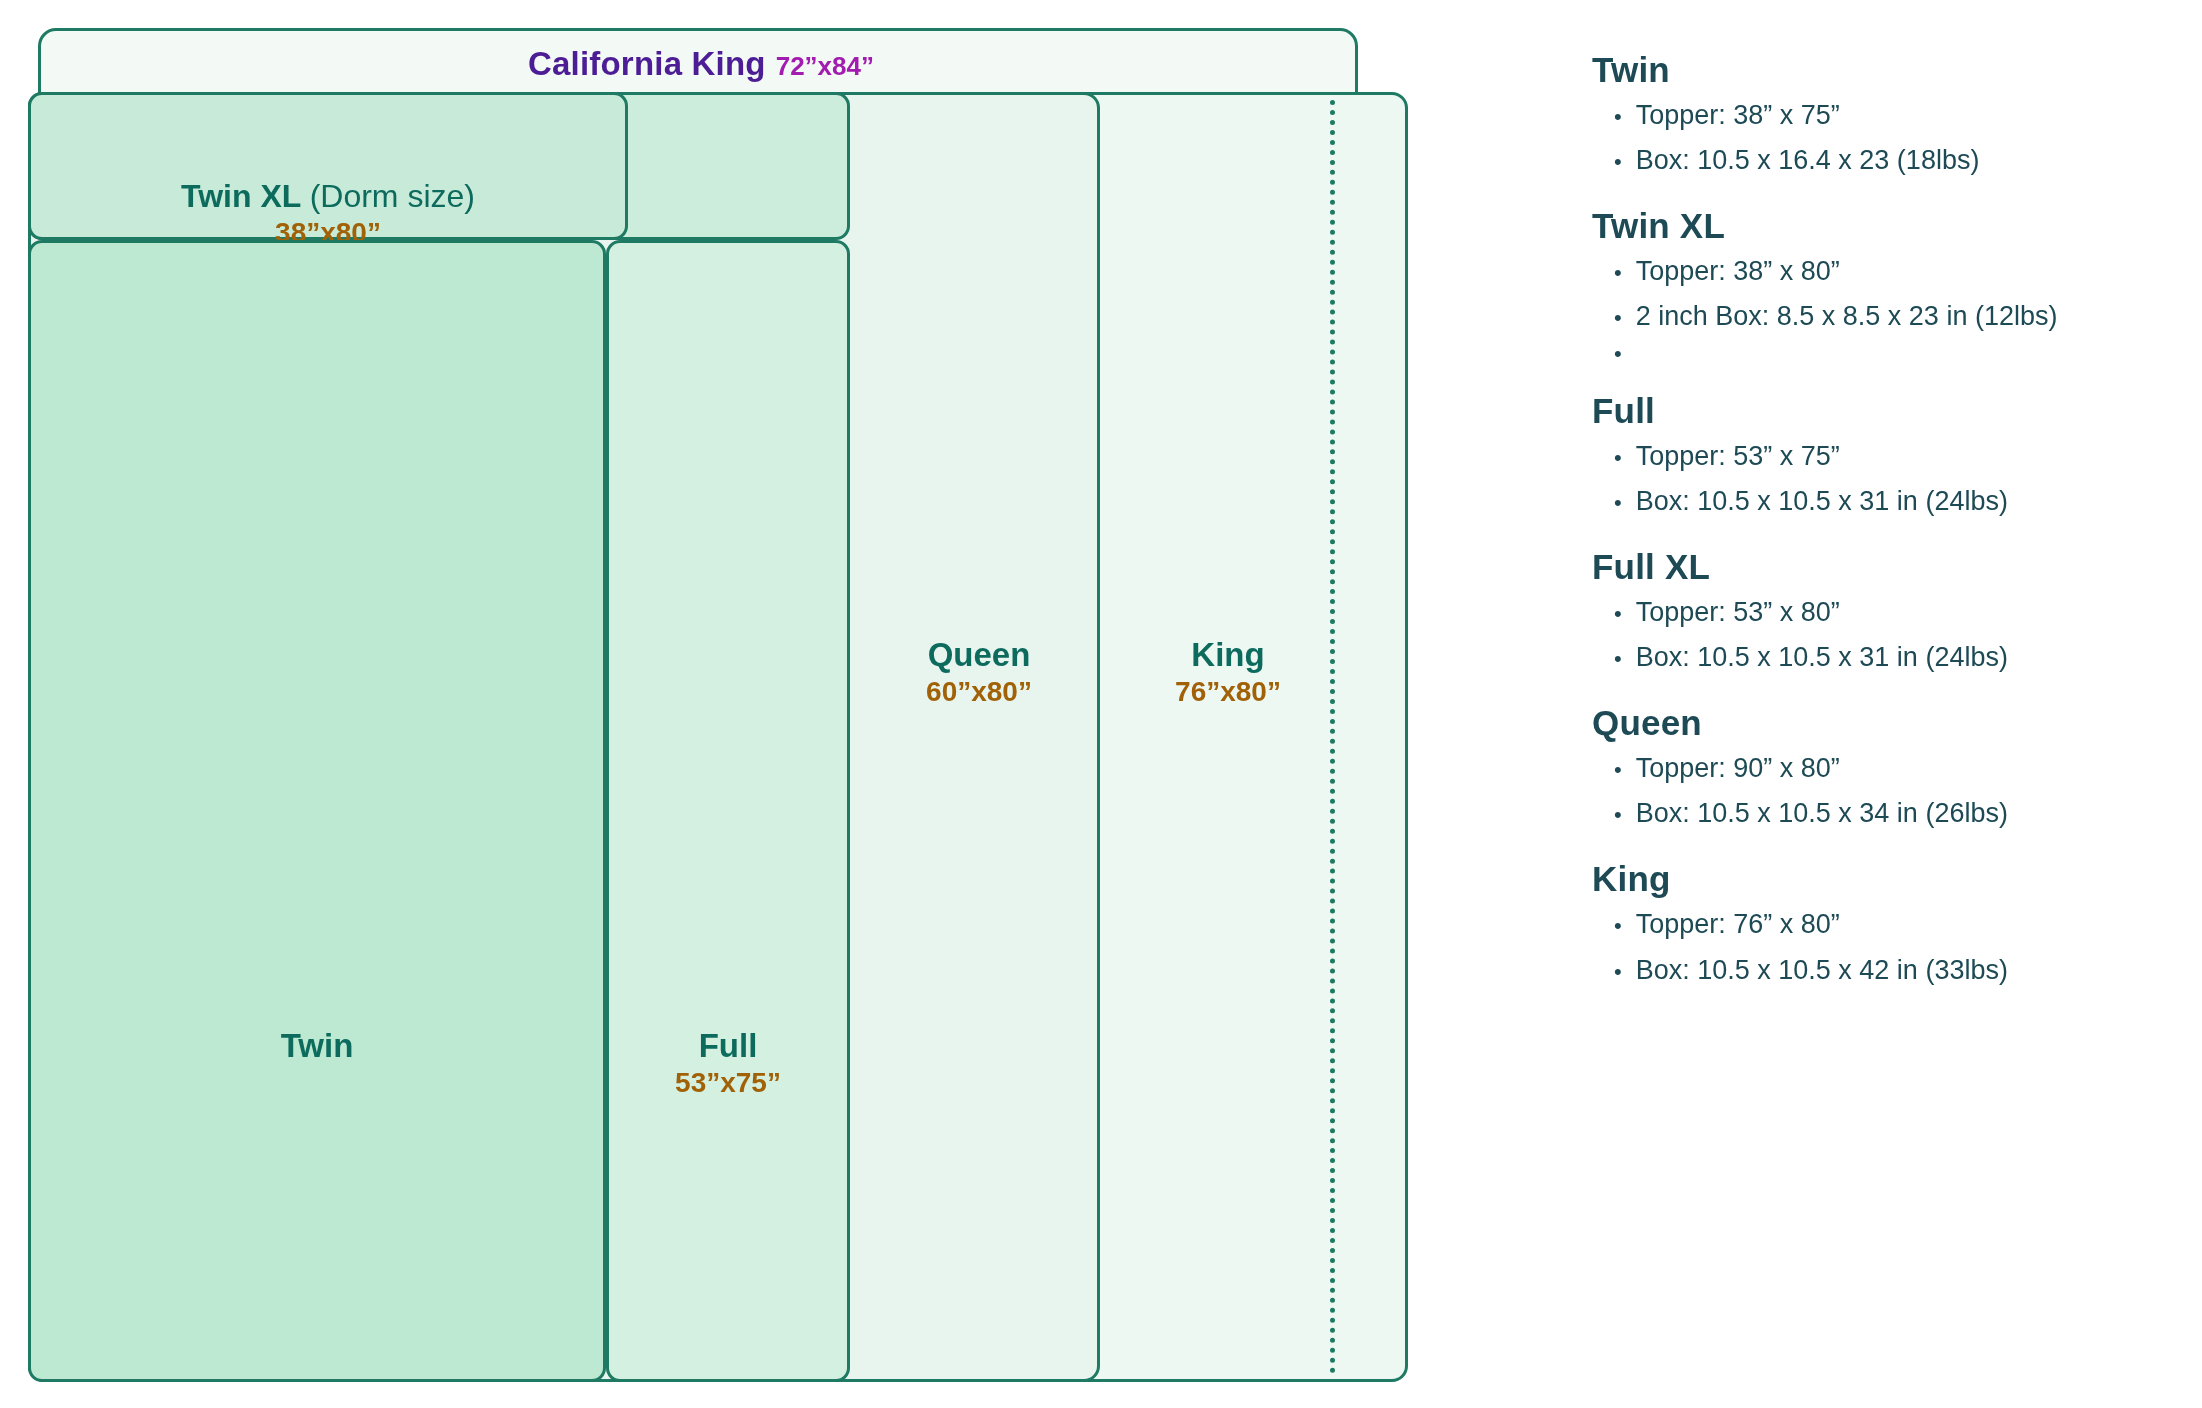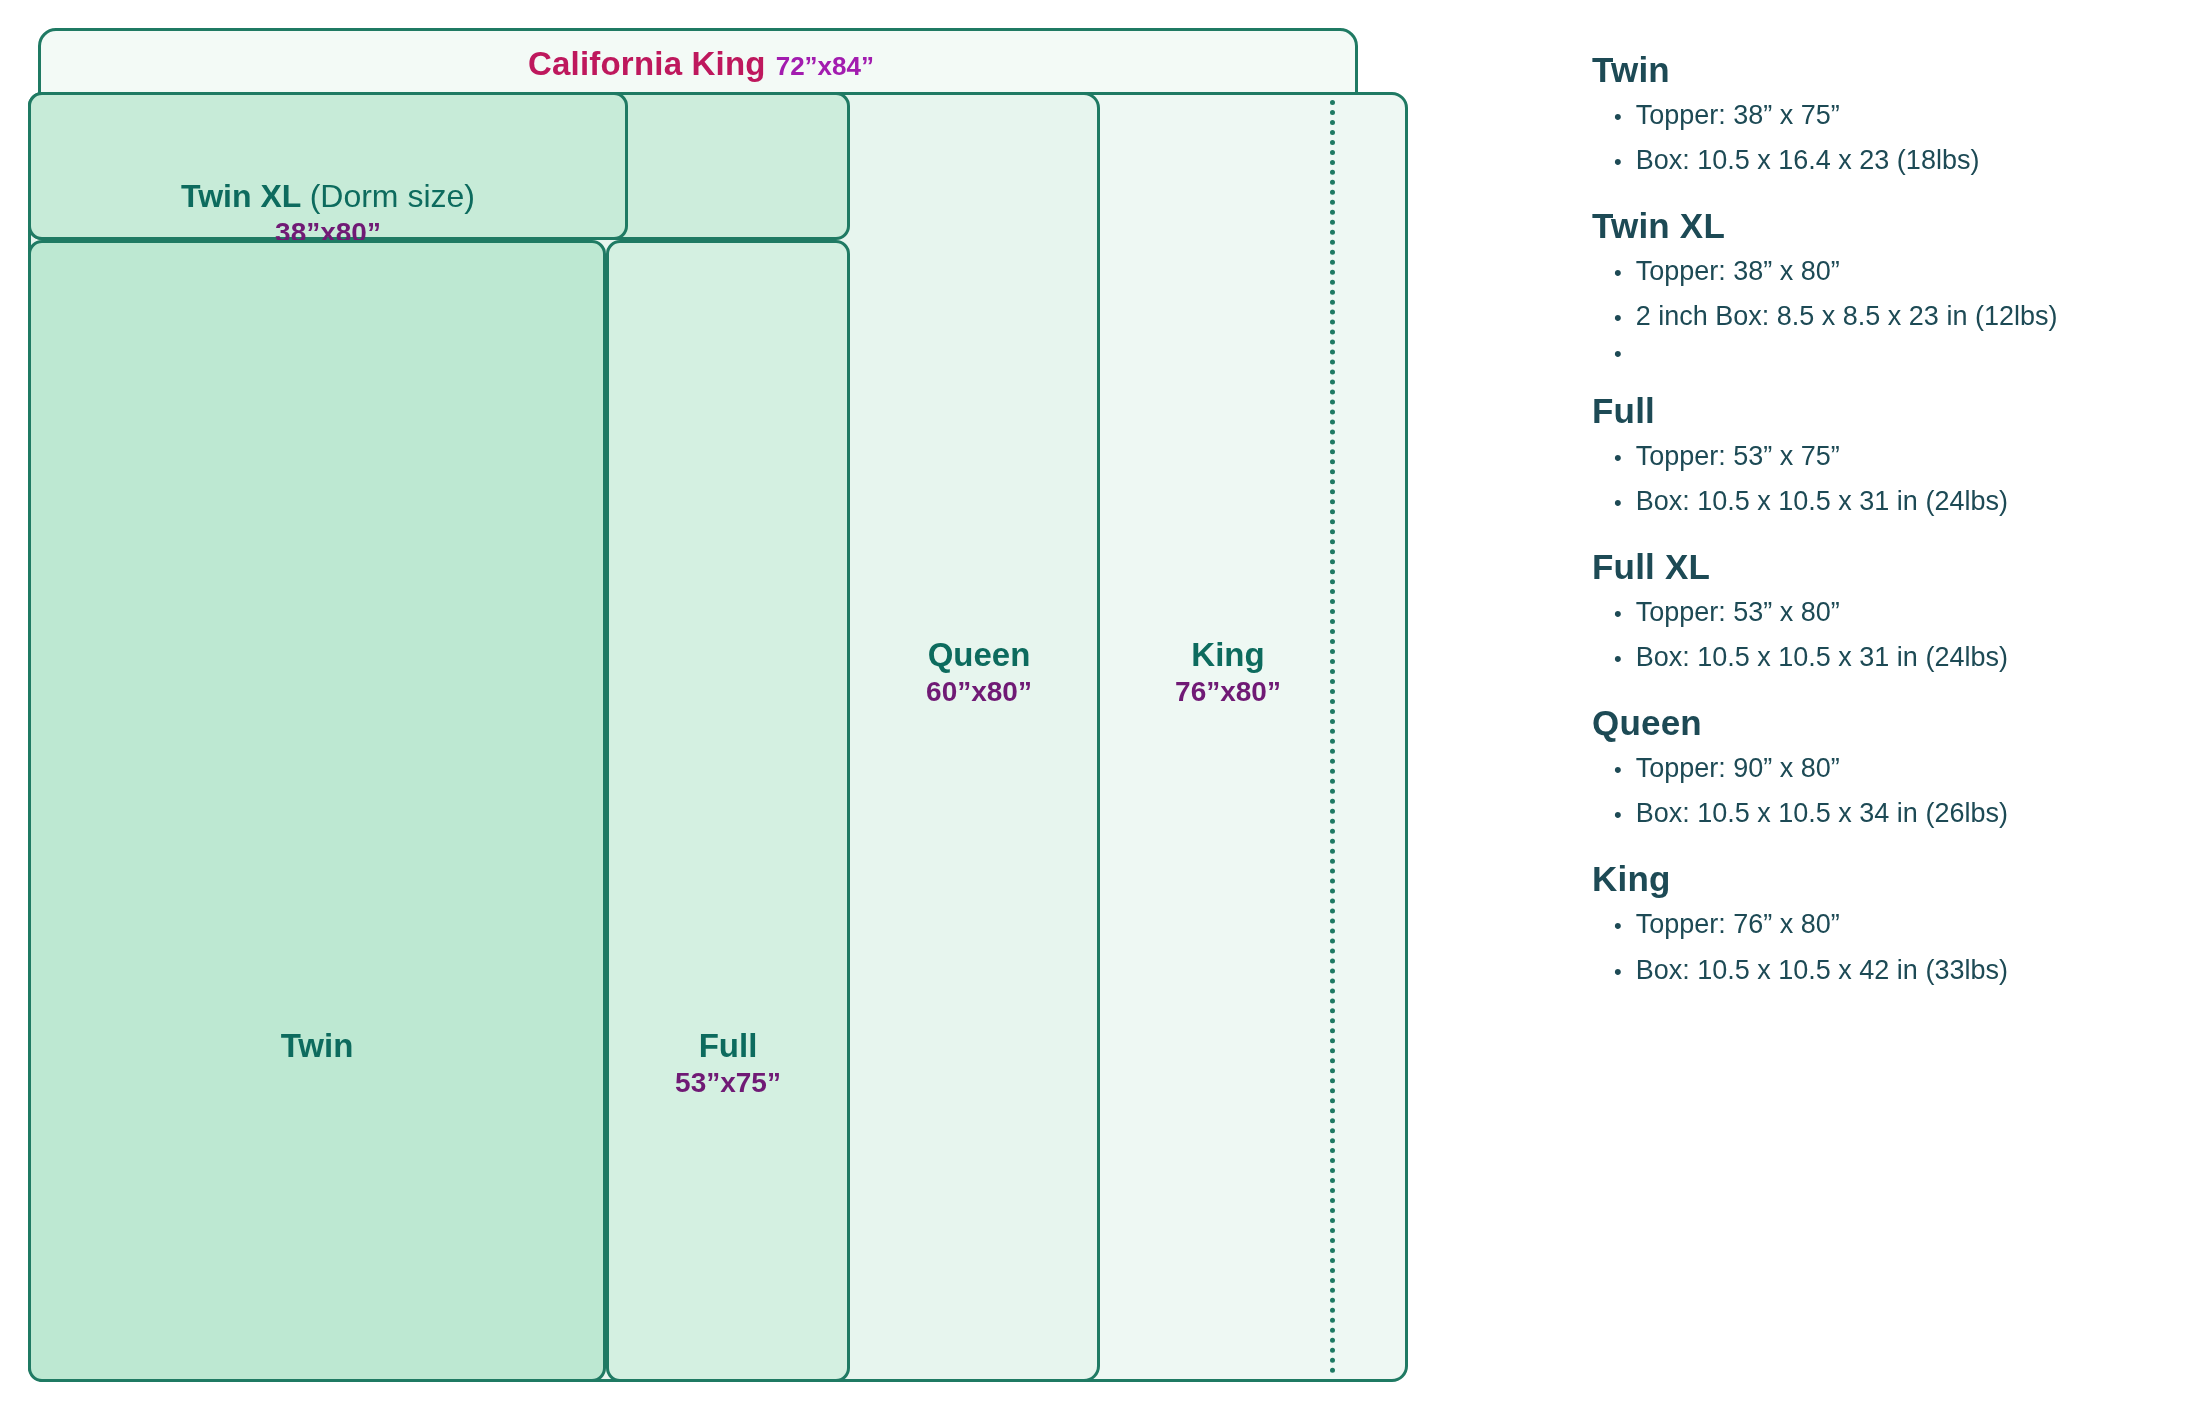--- a/index.html
+++ b/index.html
@@ -46,21 +46,21 @@
     position: absolute;
     left: 0;
     top: 14px;
     width: 1320px;
     text-align: center;
     white-space: nowrap;
   }
   .label-name {
     font-size: 33px;
     font-weight: 700;
-    color: #be185d;
+    color: #4c1d95;
     letter-spacing: 0.2px;
   }
   .label-dim {
     font-size: 26px;
     font-weight: 700;
     color: #a21caf;
     margin-left: 10px;
   }
 
   
@@ -147,21 +147,21 @@
   .stack-name {
     font-size: 33px;
     font-weight: 700;
     color: #0d6b5e;
     display: block;
     margin-top: 48px;
   }
   .stack-dim {
     font-size: 28px;
     font-weight: 700;
-    color: #701a75;
+    color: #a16207;
     display: block;
   }
 
   
   #twin-xl-label { top: 34px; }
   #full-xl-label { top: 34px; }
   #twin-label  { top: 735px; }
   #full-label  { top: 735px; }
   #queen-label { top: 587px; }
   #king-label  { top: 587px; }

